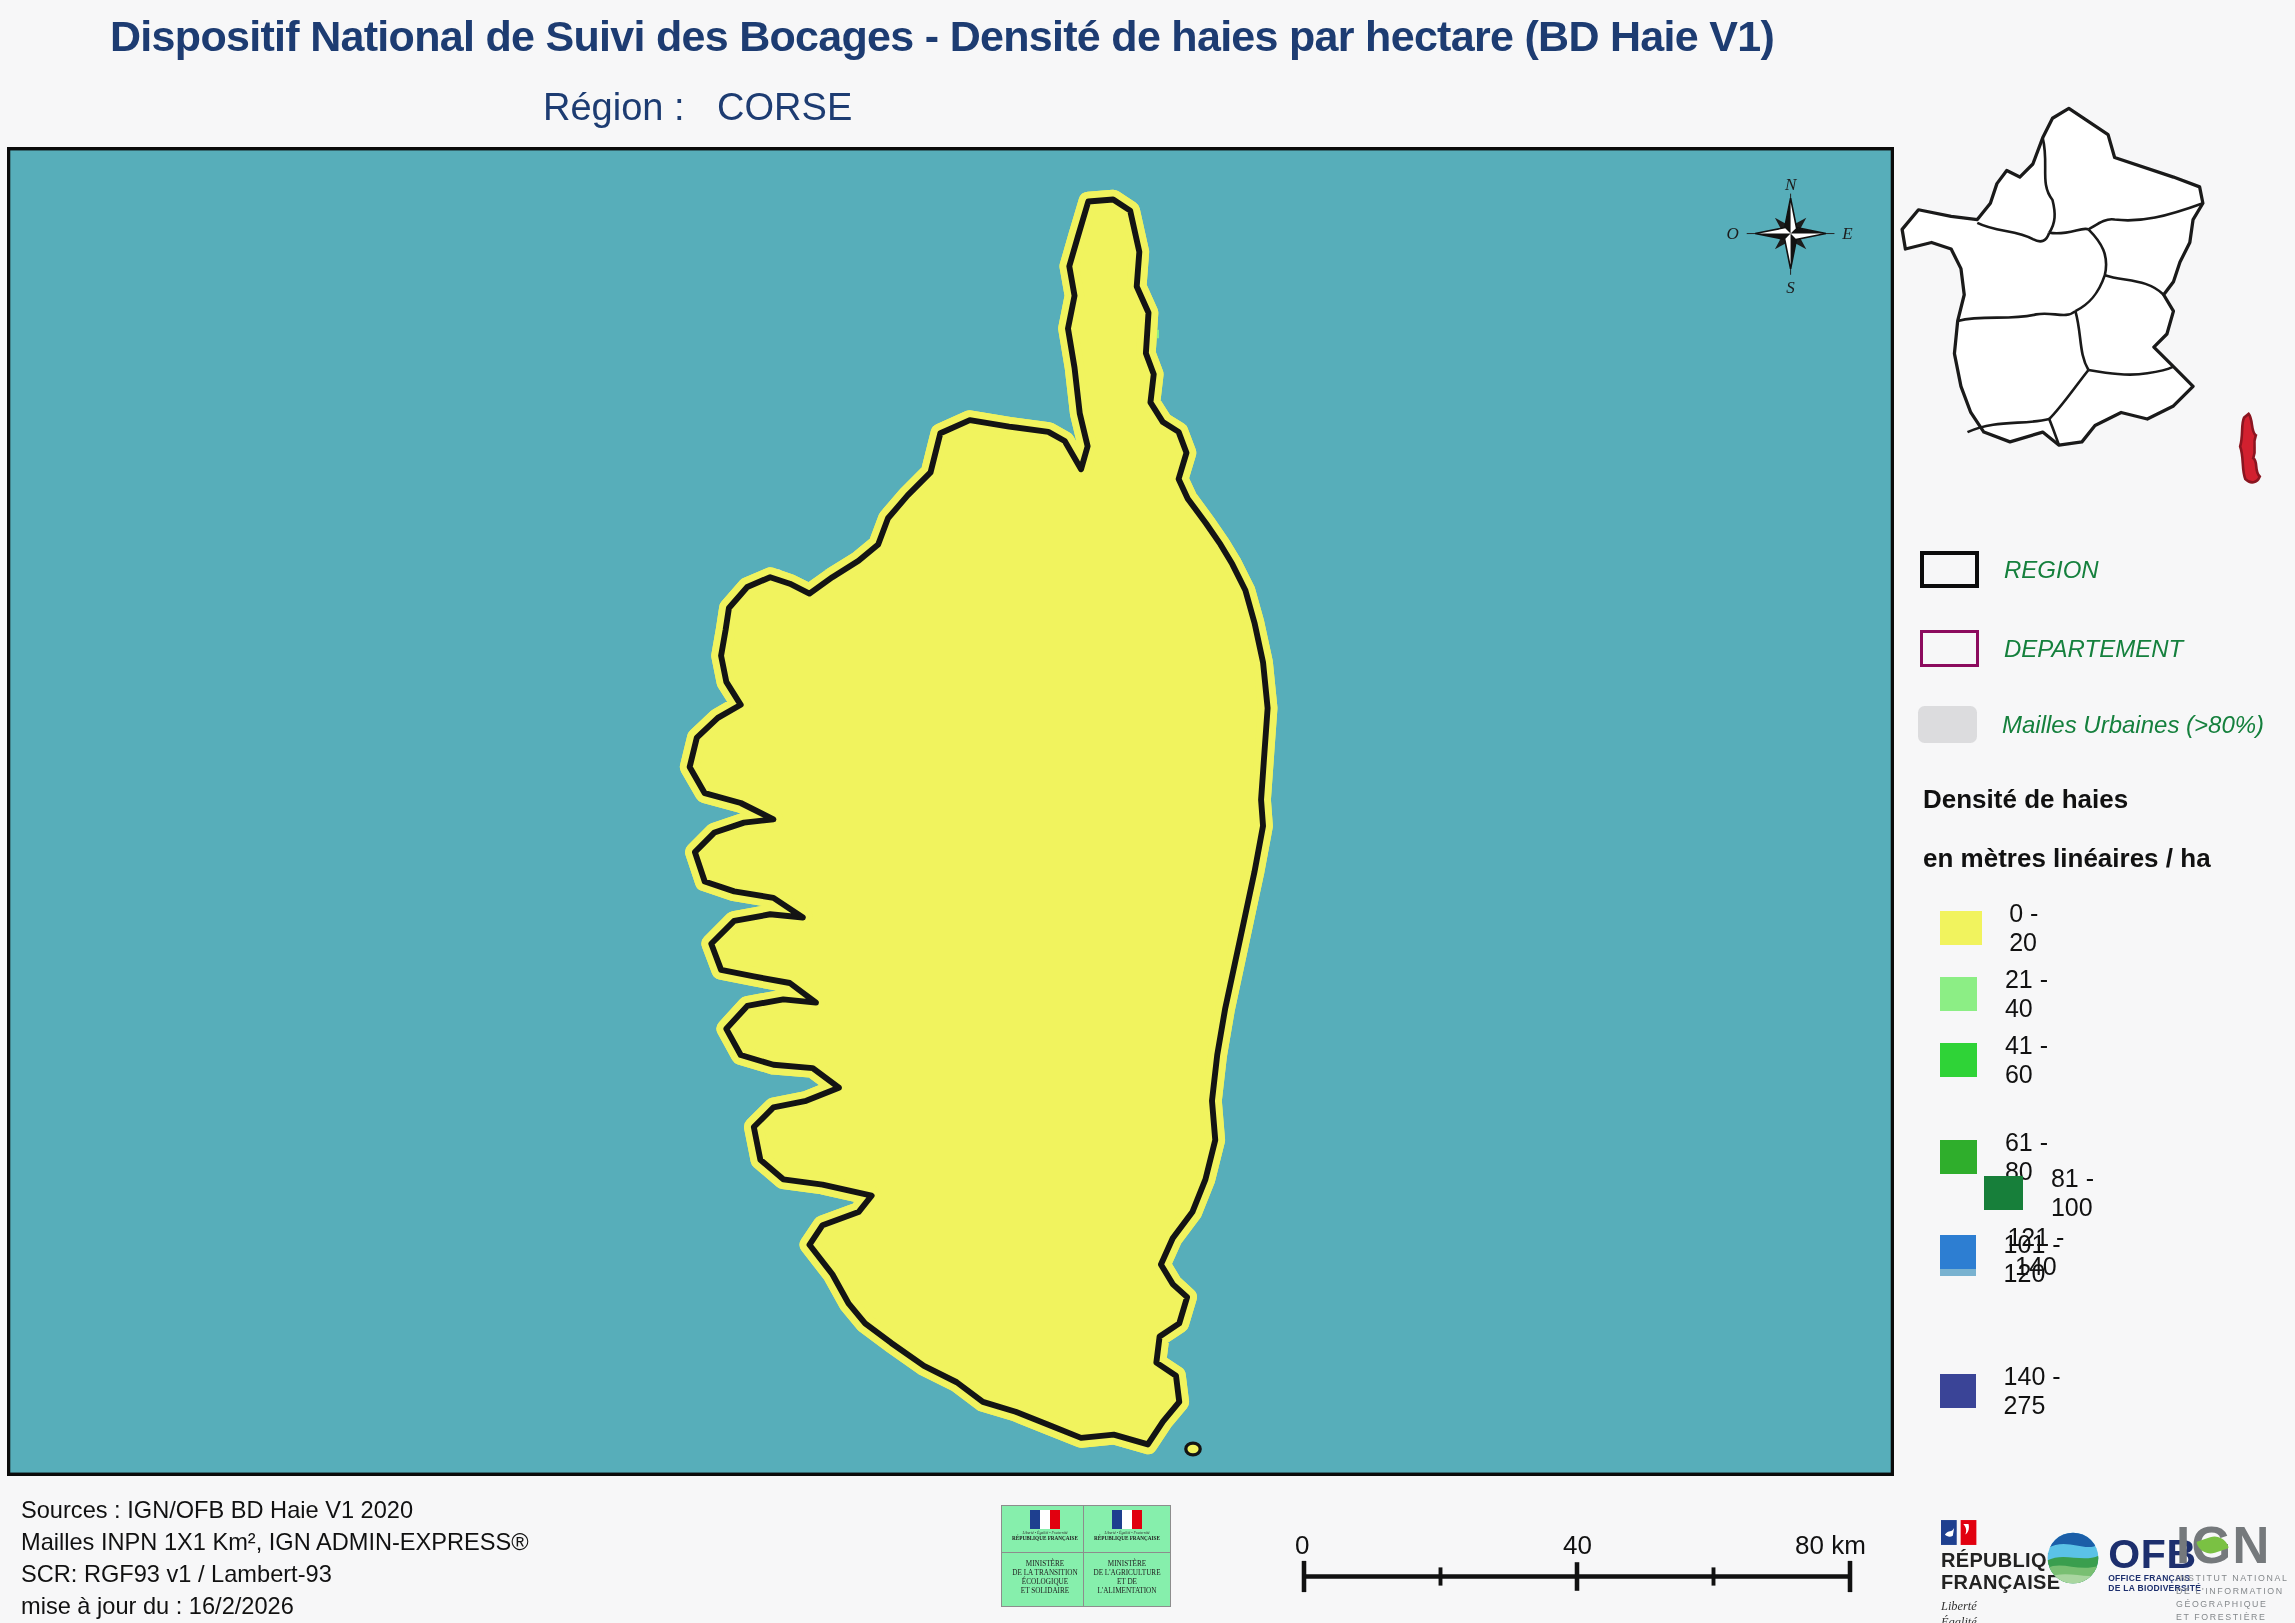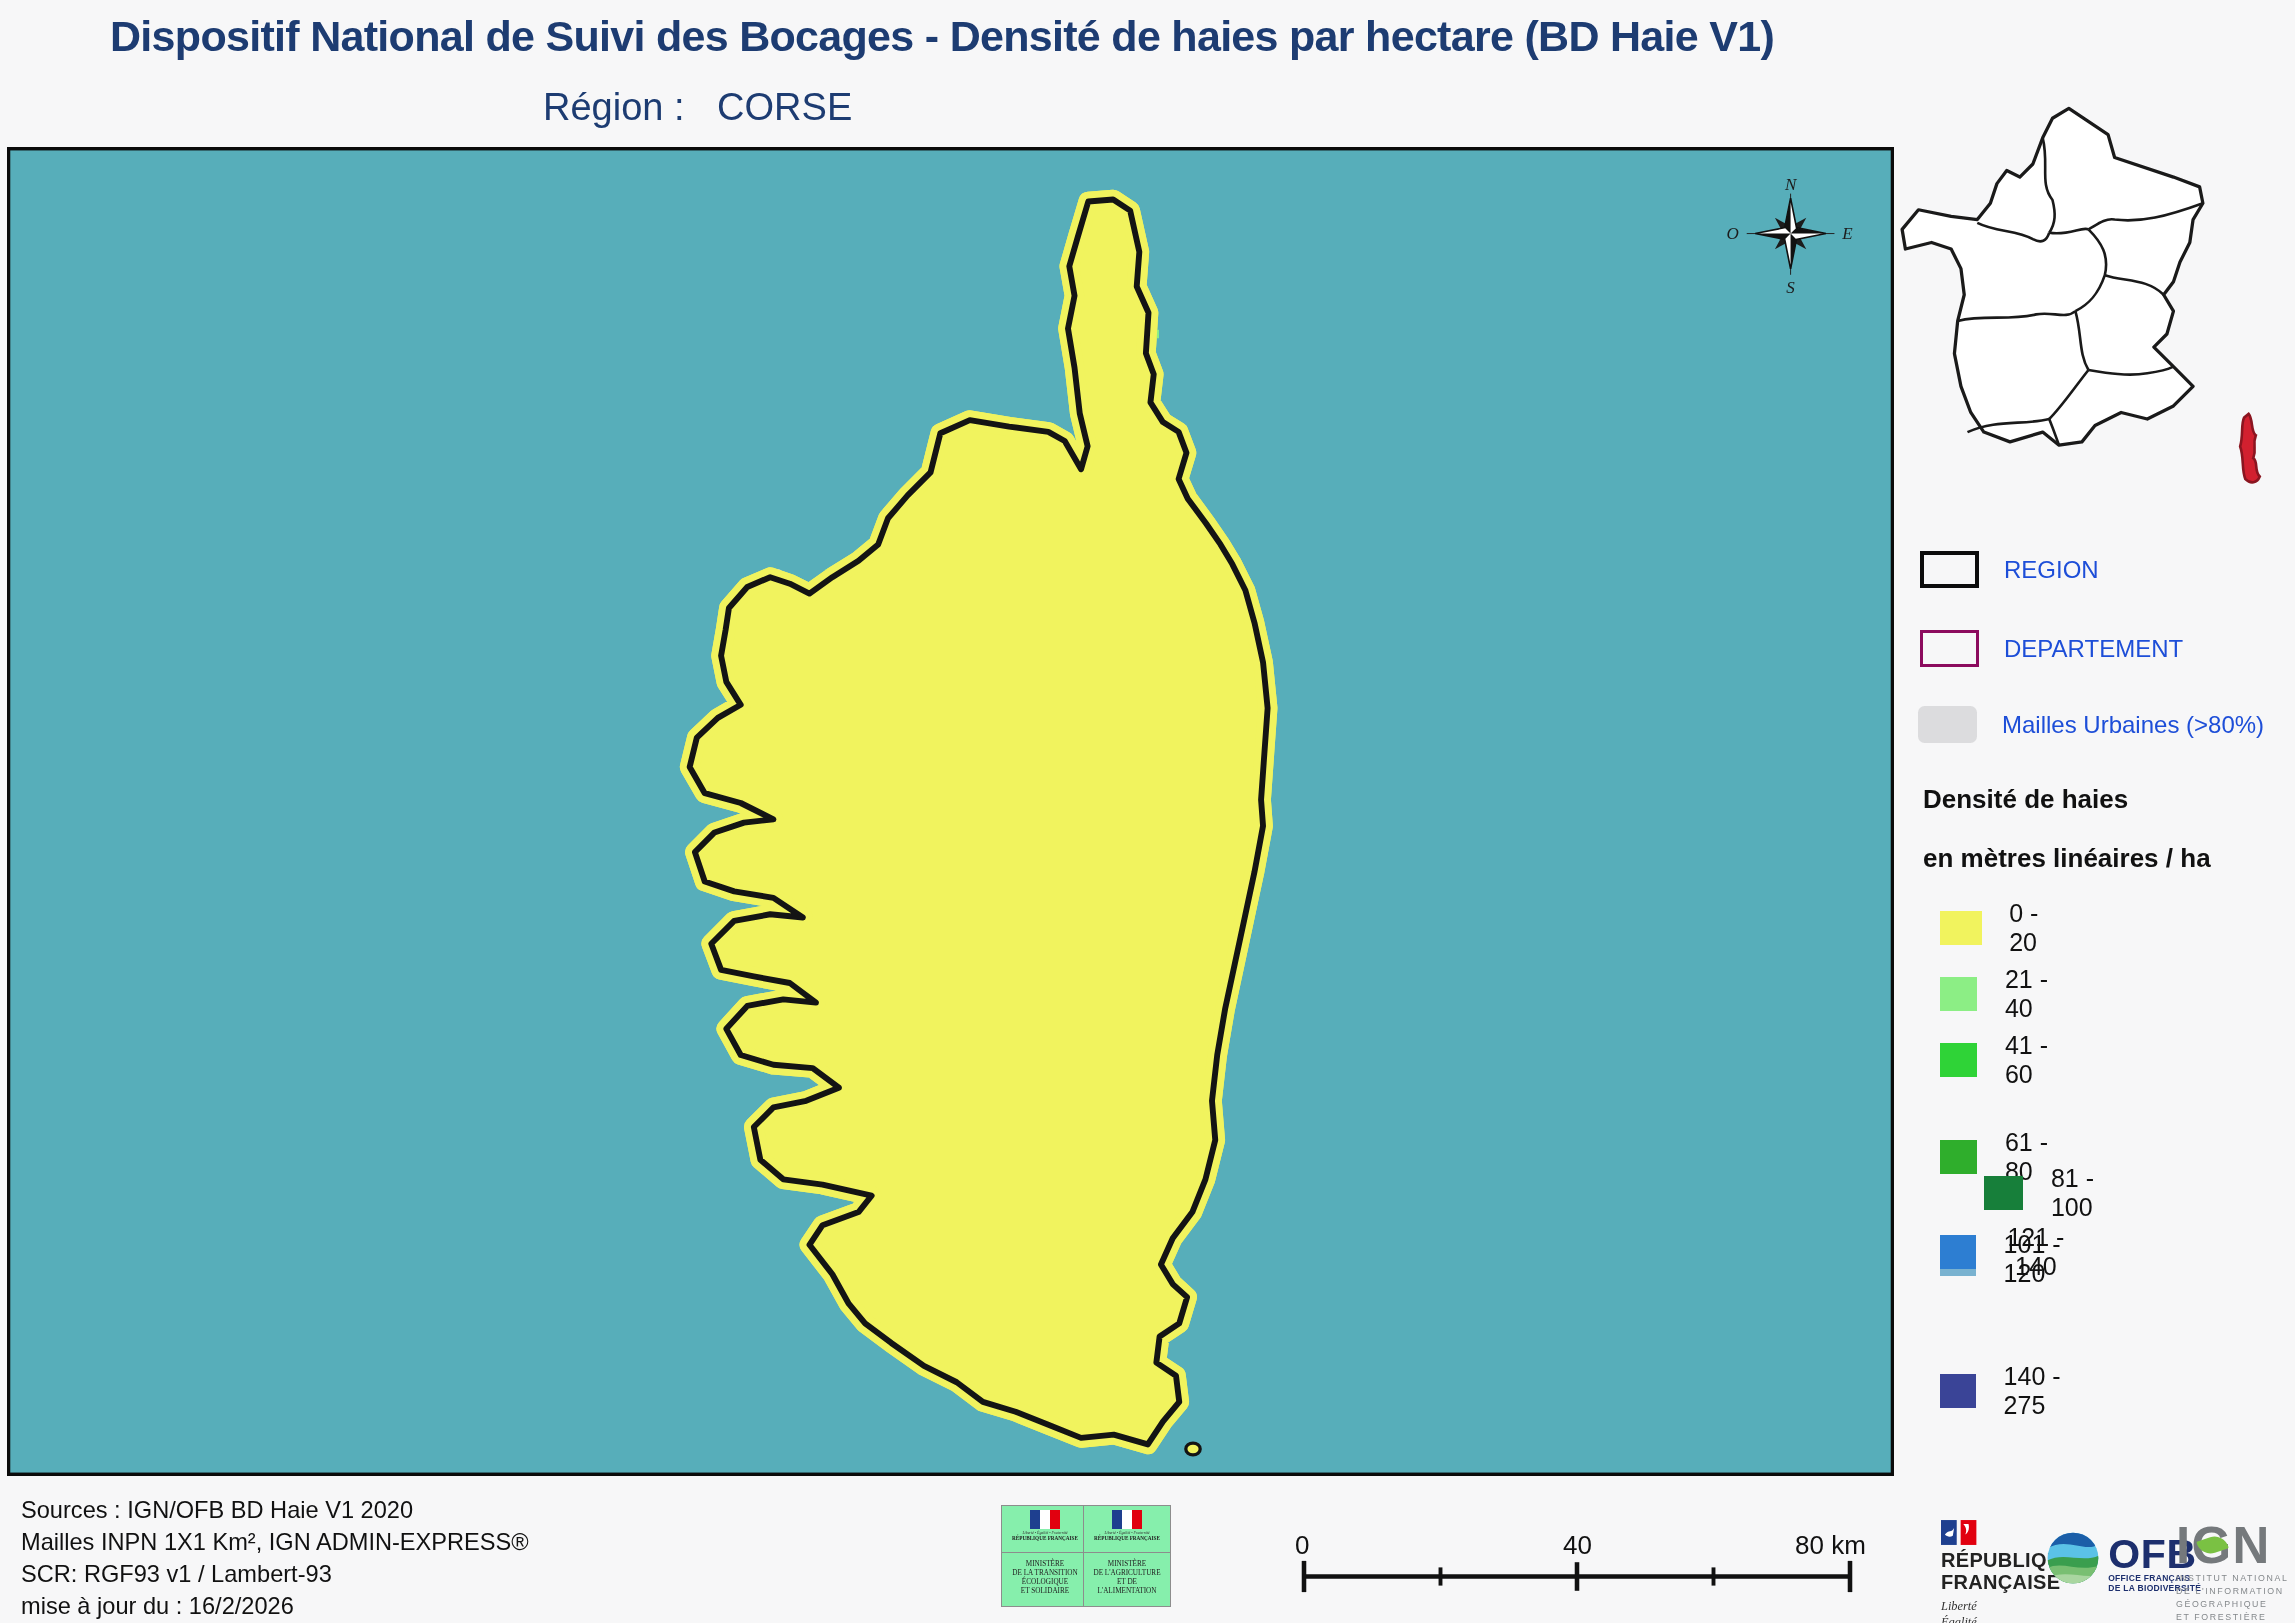--- a/index.html
+++ b/index.html
@@ -13,21 +13,21 @@
     left:110px;top:11.8px;font-size:43px;font-weight:bold;color:#1d3c72;
     letter-spacing:-0.7px;white-space:nowrap;text-align:right;
   }
   #subtitle{left:543px;top:86px;font-size:38px;color:#1d3c72;white-space:nowrap;}
   #subtitle .gap{display:inline-block;width:22px;}
   
   #map-frame{left:6.5px;top:147px;width:1887px;height:1329px;}
   
   .leg-row{position:absolute;display:flex;align-items:center;}
   .leg-swatch{width:59px;height:37px;box-sizing:border-box;background:transparent;}
-  .leg-label{margin-left:25px;font-size:24px;color:#1d4ed8;}
+  .leg-label{margin-left:25px;font-size:24px;color:#15803d;font-style:italic;}
   #leg-region  .leg-swatch{border:4.6px solid #0c0c0c;}
   #leg-dept    .leg-swatch{border:3.9px solid #8c0b5e;}
   #leg-urban   .leg-swatch{background:#dcdcde;border-radius:6.5px;}
   #density-title1,#density-title2{font-size:26px;font-weight:bold;color:#111;}
   .dens-row{position:absolute;left:1940px;display:flex;align-items:center;height:34px;}
   .dens-swatch{width:59px;height:34px;}
   .dens-label{margin-left:27.5px;font-size:25px;color:#111;}
   
   #sources{left:21px;top:1494px;font-size:23.6px;line-height:32px;color:#111;}
   

